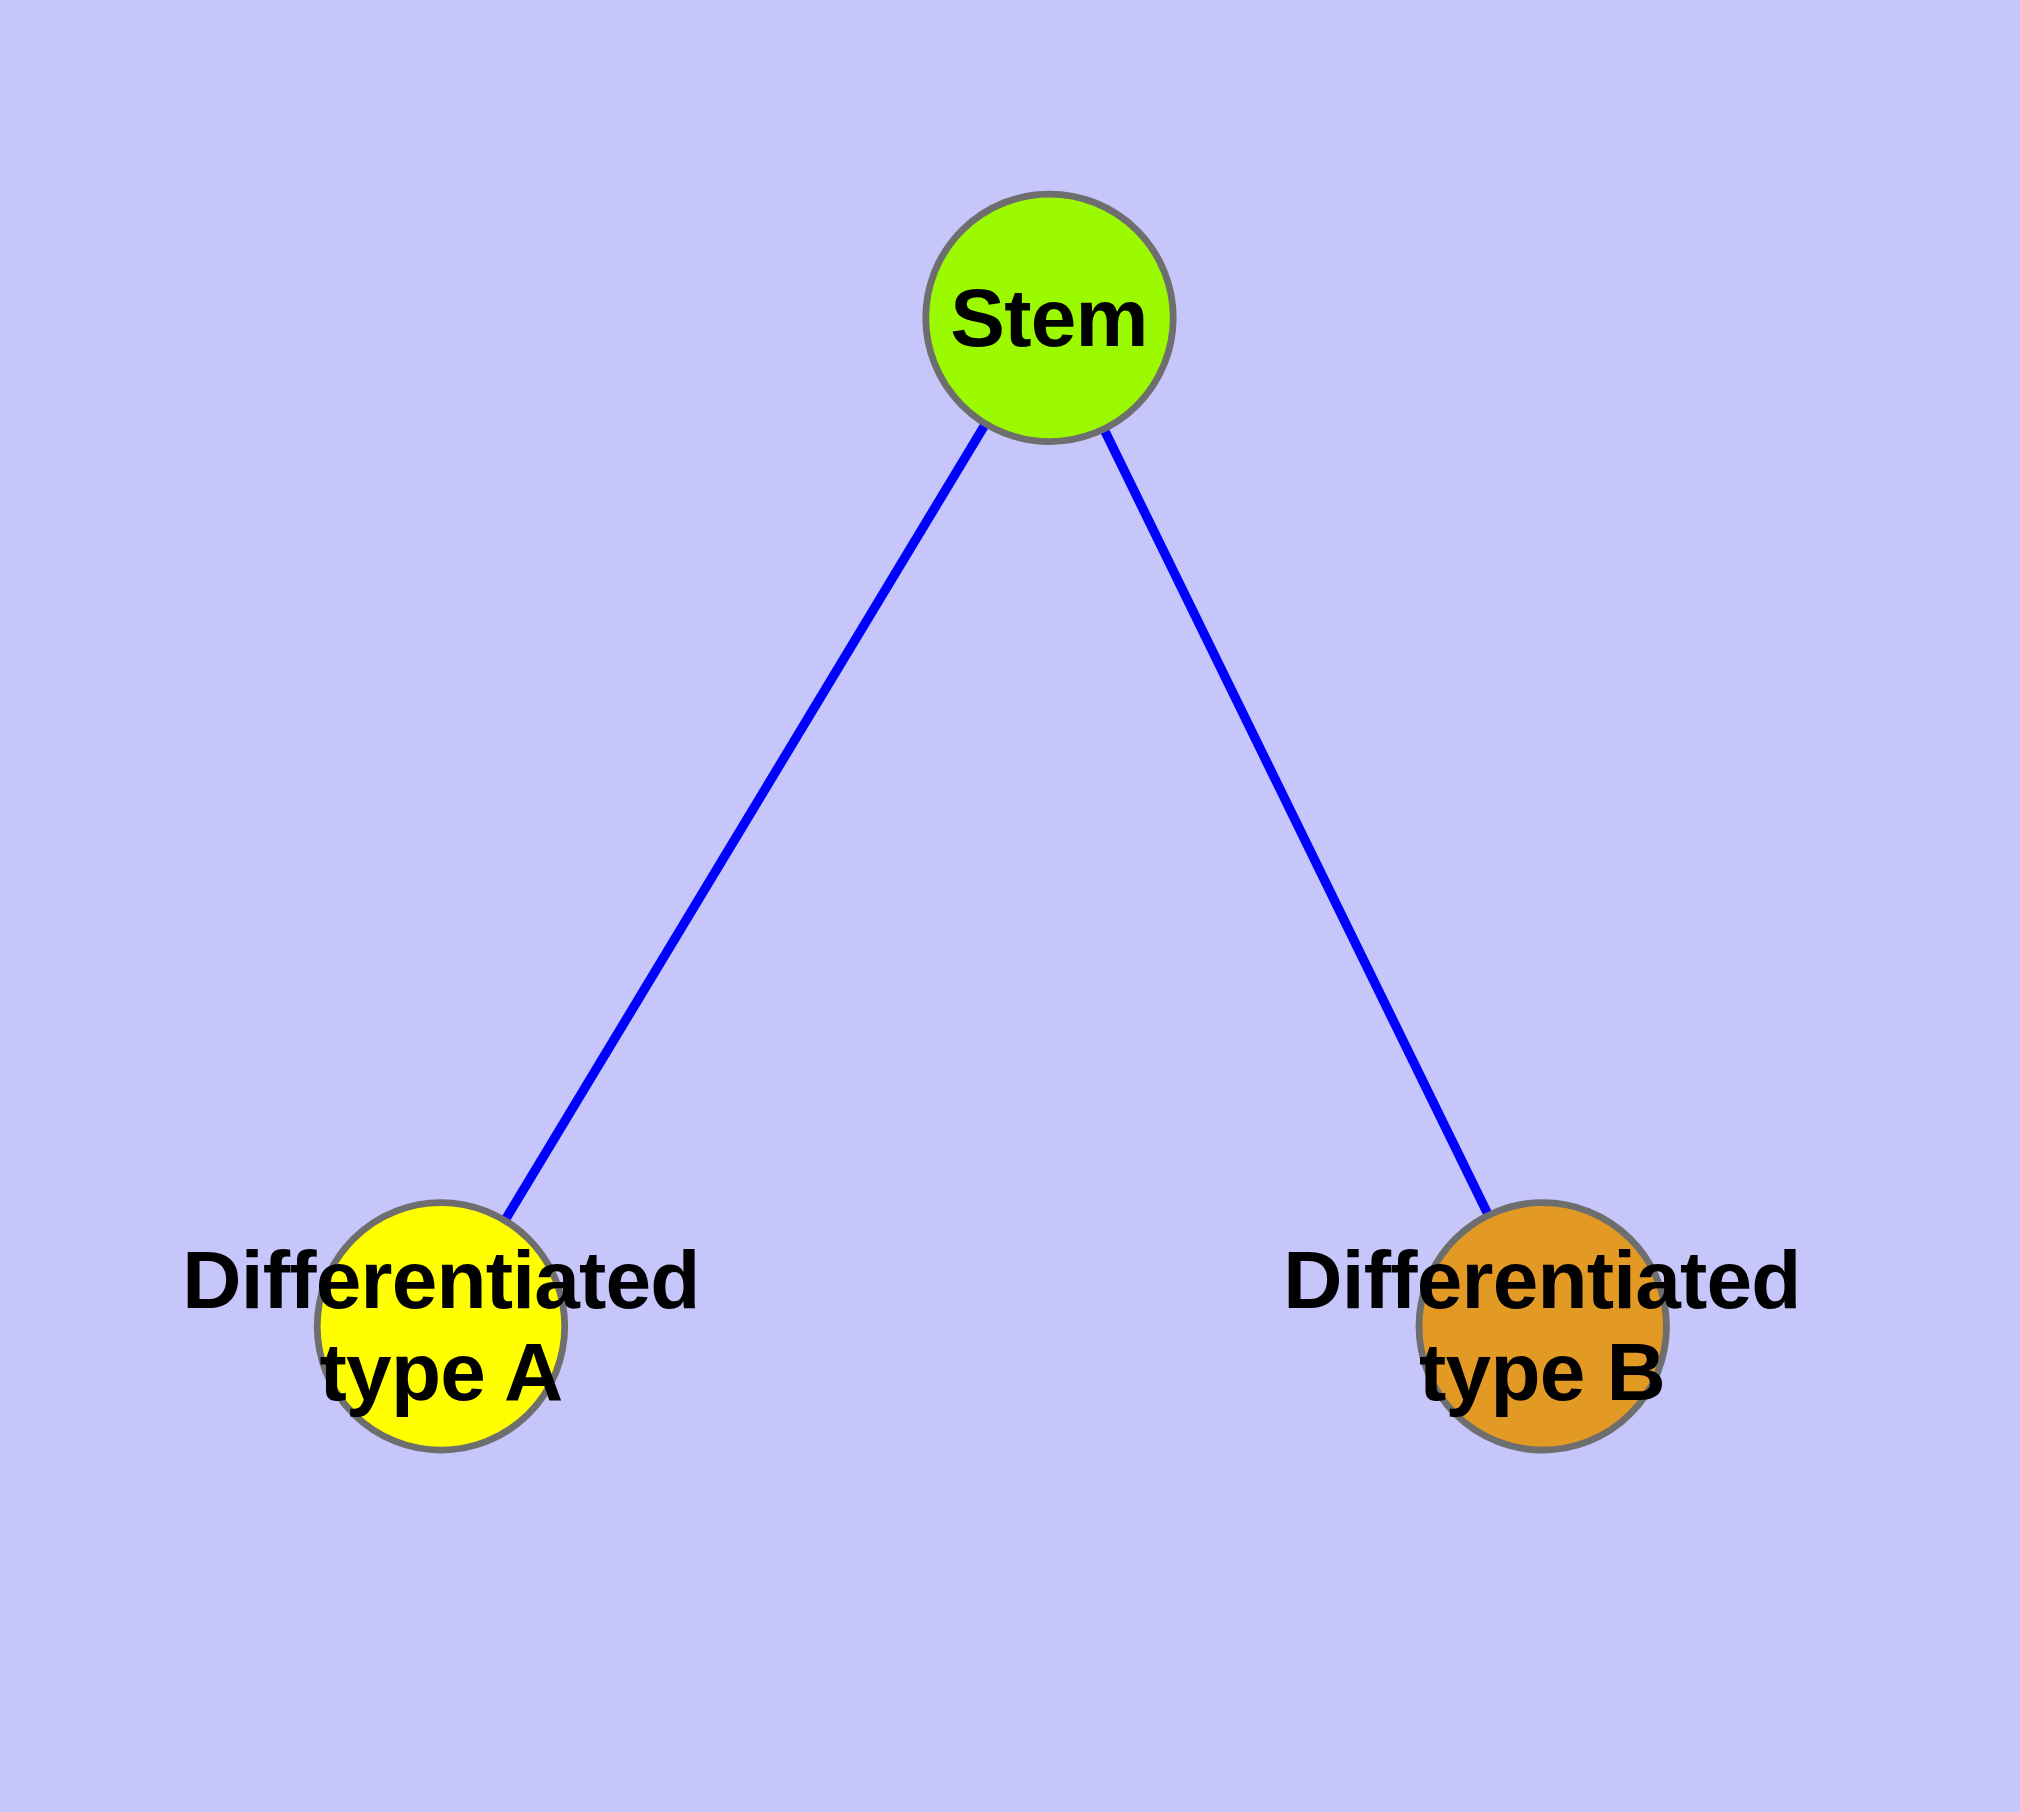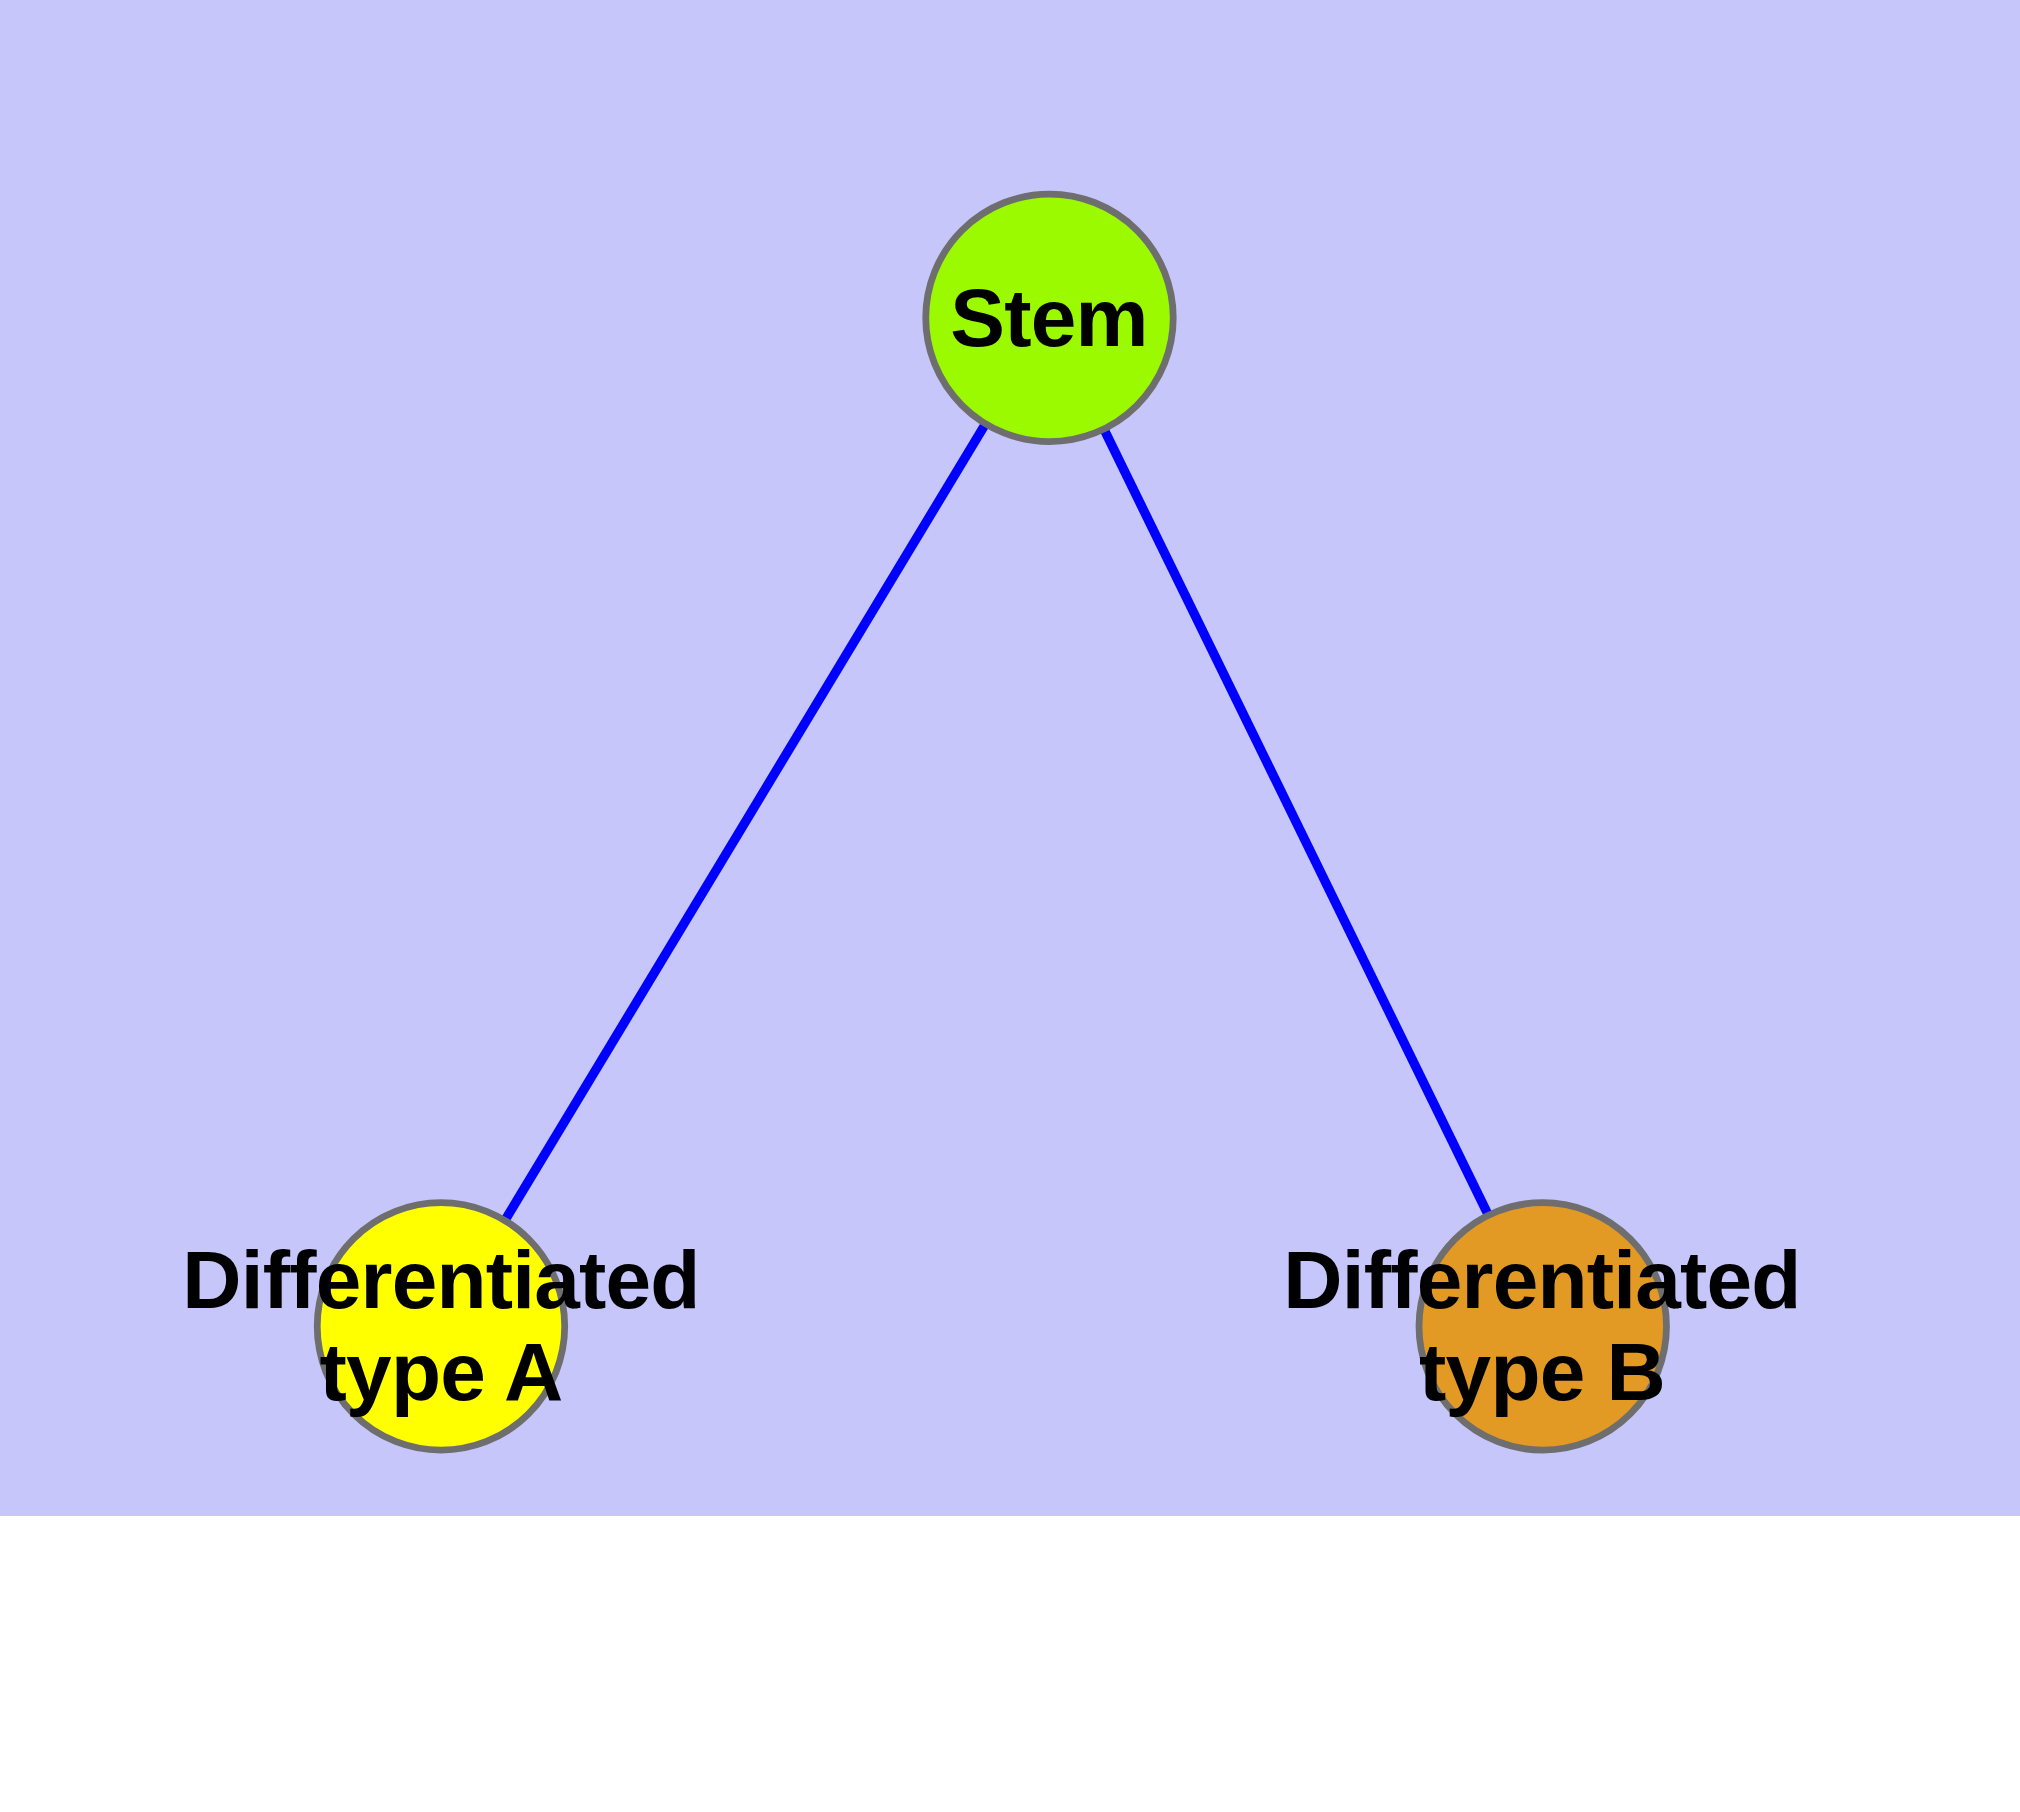--- a/index.html
+++ b/index.html
@@ -30,21 +30,21 @@
   }
   .label-wrap {
     position: absolute;
     width: 1187px;
     text-align: center;
   }
 </style>
 </head>
 <body>
 
-<div id="canvas" style="width: 2021px; height: 1516px;">
+<div id="canvas" style="width: 2021px; height: 1812px;">
 
   <div id="bg-rect" style="background: rgb(198, 198, 250);"></div>
 
   <svg id="graph-svg" viewBox="0 0 2384 2138" style="width: 2021px; height: 1812px;">
     <g id="edge-layer">
       <line id="edge-0" x1="1238" y1="375" x2="520" y2="1565" stroke="#0000ff" stroke-width="11" stroke-linecap="butt"></line>
       <line id="edge-1" x1="1238" y1="375" x2="1820" y2="1565" stroke="#0000ff" stroke-width="11" stroke-linecap="butt"></line>
     </g>
     <g id="node-layer">
       <circle id="node-0" cx="1238" cy="375" r="146" fill="#9bfa00" stroke="#6e6e6e" stroke-width="8"></circle>

